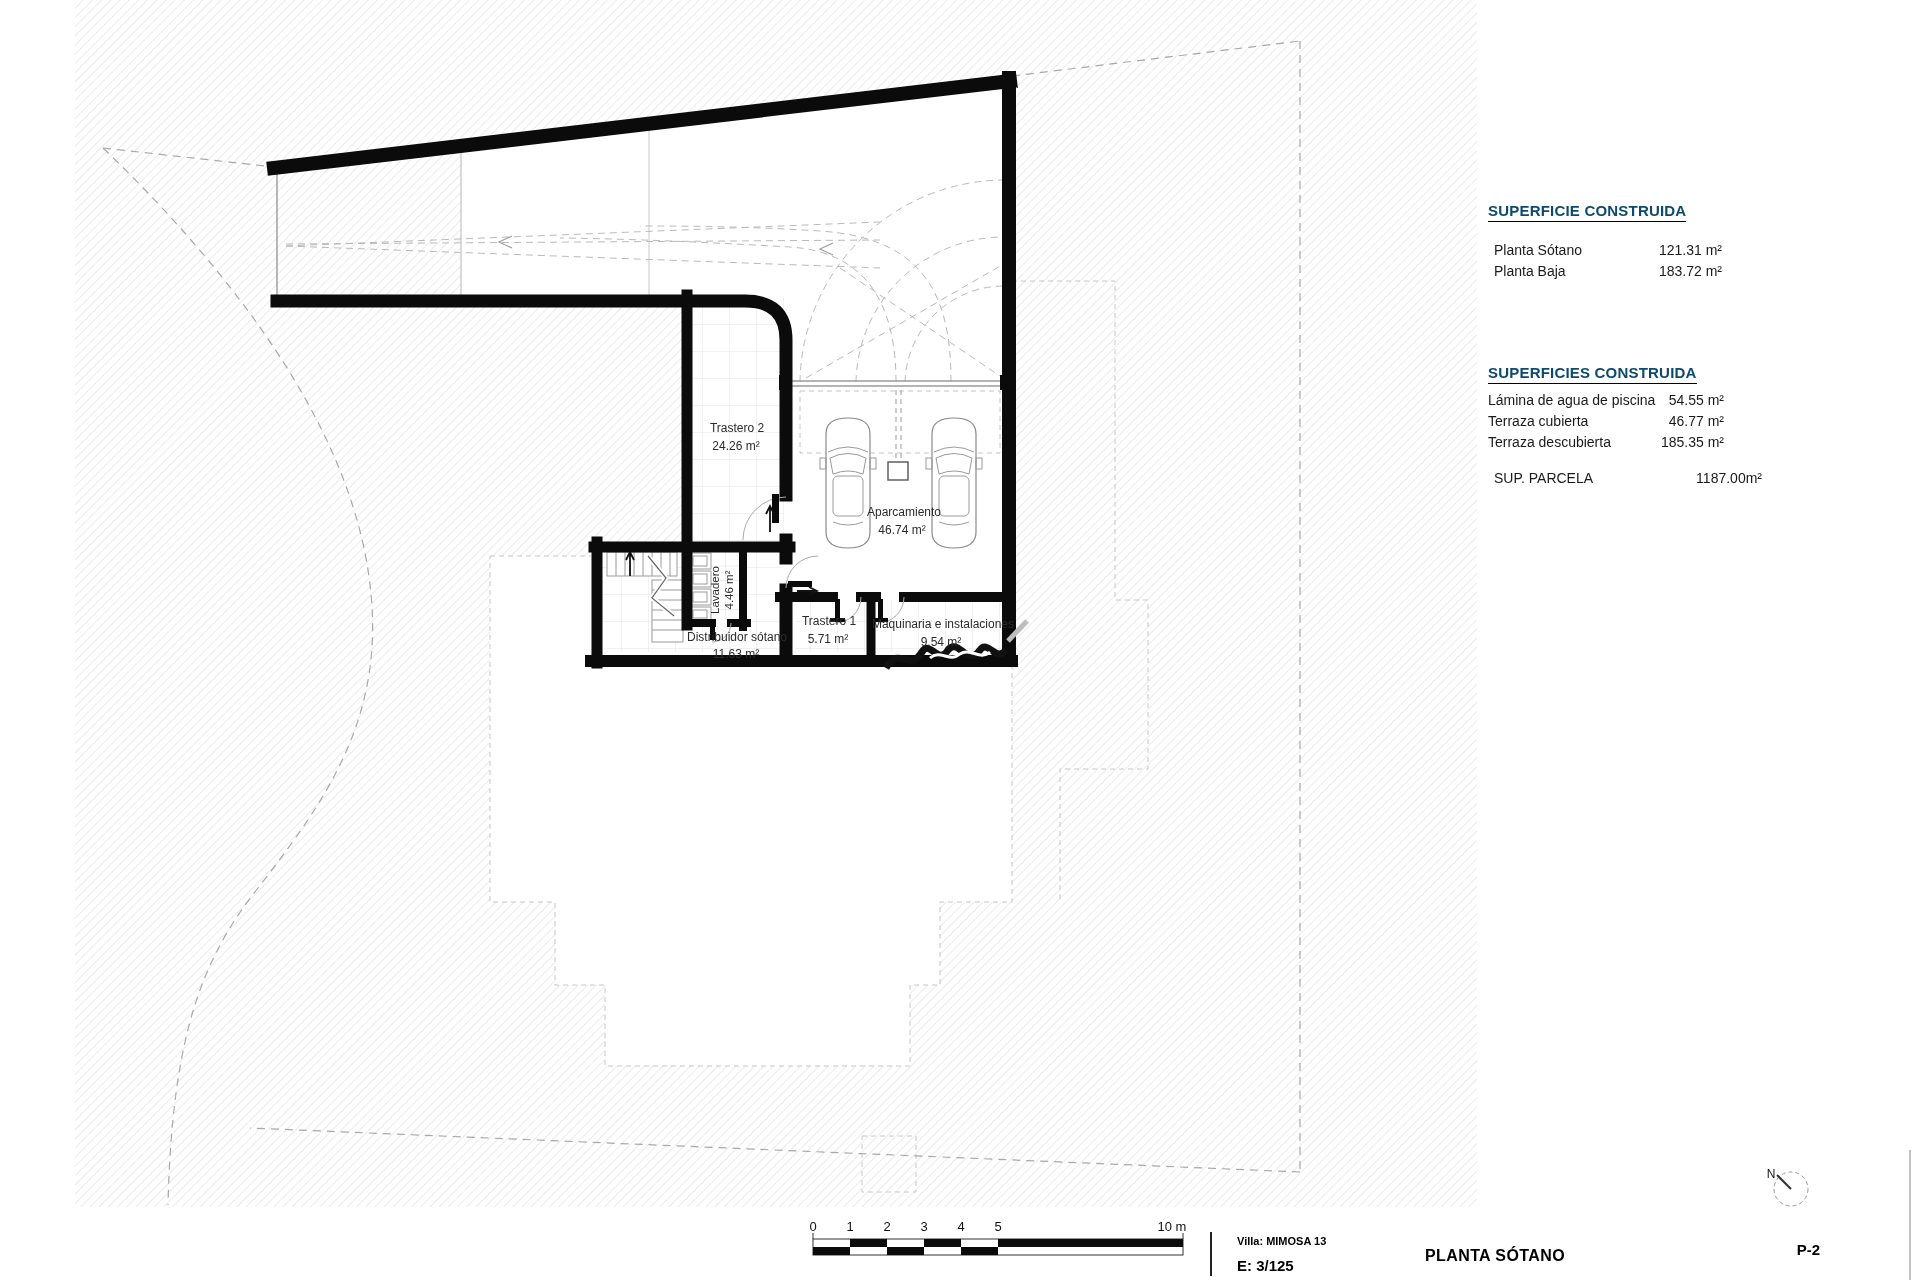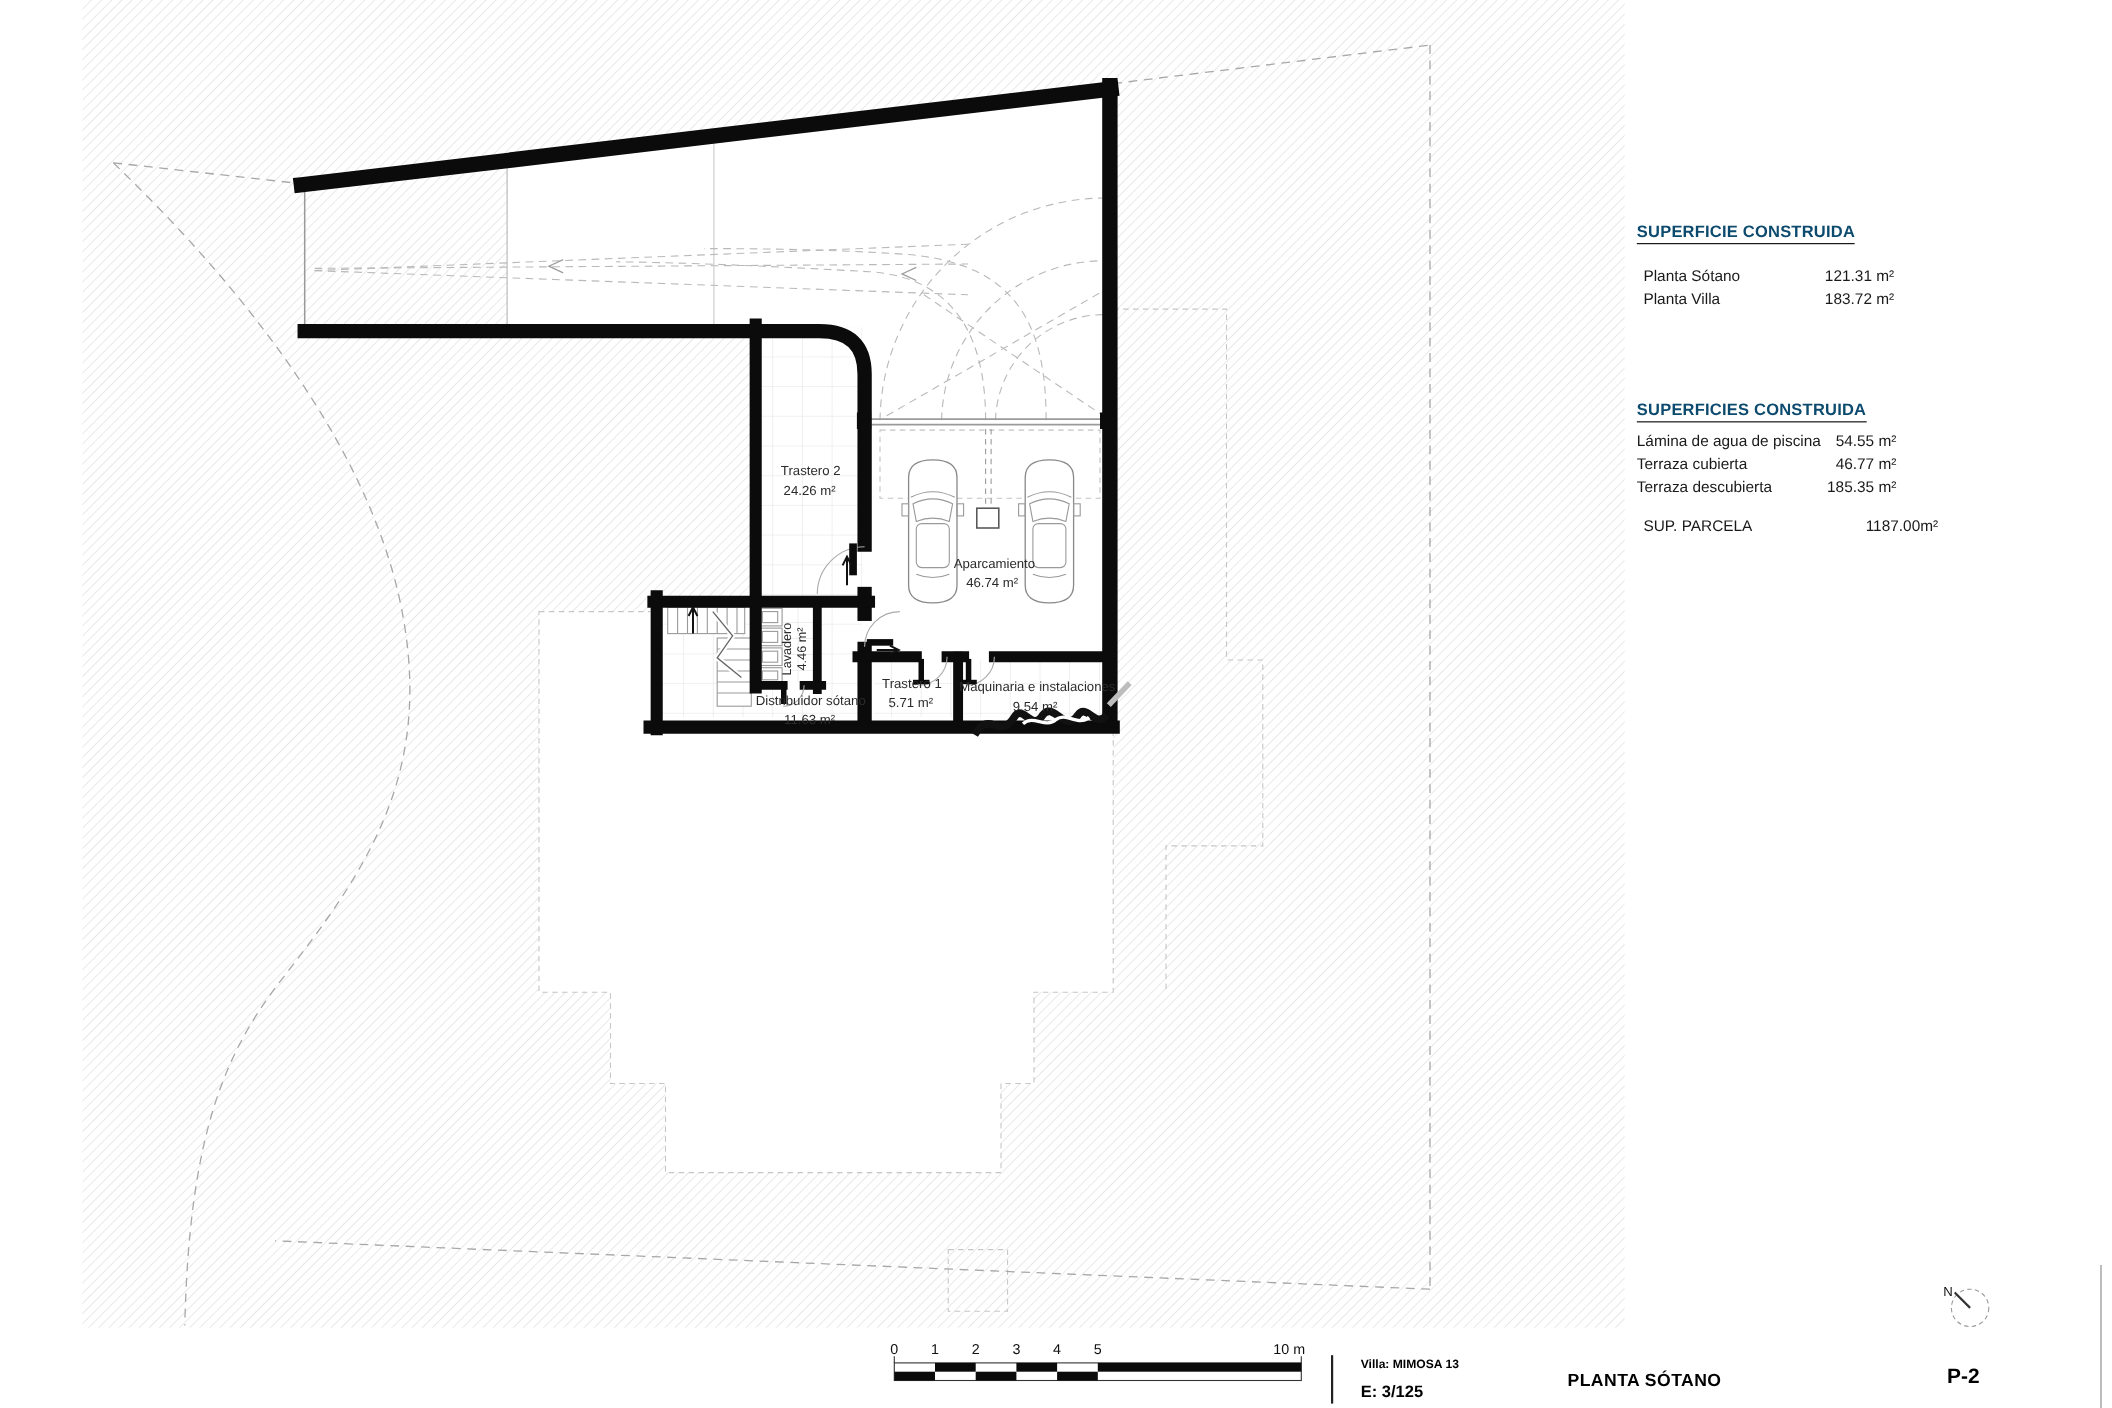--- a/index.html
+++ b/index.html
@@ -242,21 +242,21 @@
 
 <div class="tbl" style="left:1488px;top:202px;">
   <span class="tbl-title">SUPERFICIE CONSTRUIDA</span>
 </div>
 <div class="rows" style="left:1494px;top:240px;width:228px;">
   <div class="trow">
     <span class="lbl">Planta Sótano</span>
     <span class="val">121.31 m²</span>
   </div>
   <div class="trow">
-    <span class="lbl">Planta Villa</span>
+    <span class="lbl">Planta Baja</span>
     <span class="val">183.72 m²</span>
   </div>
 </div>
 
 <div class="tbl" style="left:1488px;top:364px;">
   <span class="tbl-title">SUPERFICIES CONSTRUIDA</span>
 </div>
 <div class="rows" style="left:1488px;top:390px;width:236px;">
   <div class="trow">
     <span class="lbl">Lámina de agua de piscina</span>
@@ -276,15 +276,15 @@
   <div class="trow">
     <span class="lbl">SUP. PARCELA</span>
     <span class="val">1187.00m²</span>
   </div>
 </div>
 
 <div class="divline" style="left:1210px;top:1232px;width:2px;height:44px;"></div>
 <div class="titleblock-text" style="left:1237px;top:1235px;font-size:11px;">Villa: MIMOSA 13</div>
 <div class="titleblock-text" style="left:1237px;top:1257px;font-size:15px;">E:  3/125</div>
 <div class="titleblock-text" style="left:1380px;top:1247px;width:230px;text-align:center;font-size:16px;letter-spacing:.4px;">PLANTA SÓTANO</div>
-<div class="titleblock-text" style="left:1770px;top:1241px;width:50px;text-align:left;font-size:19px;">P-2</div>
+<div class="titleblock-text" style="left:1770px;top:1241px;width:50px;text-align:right;font-size:15px;">P-2</div>
 
 </div>
 
 </body></html>

